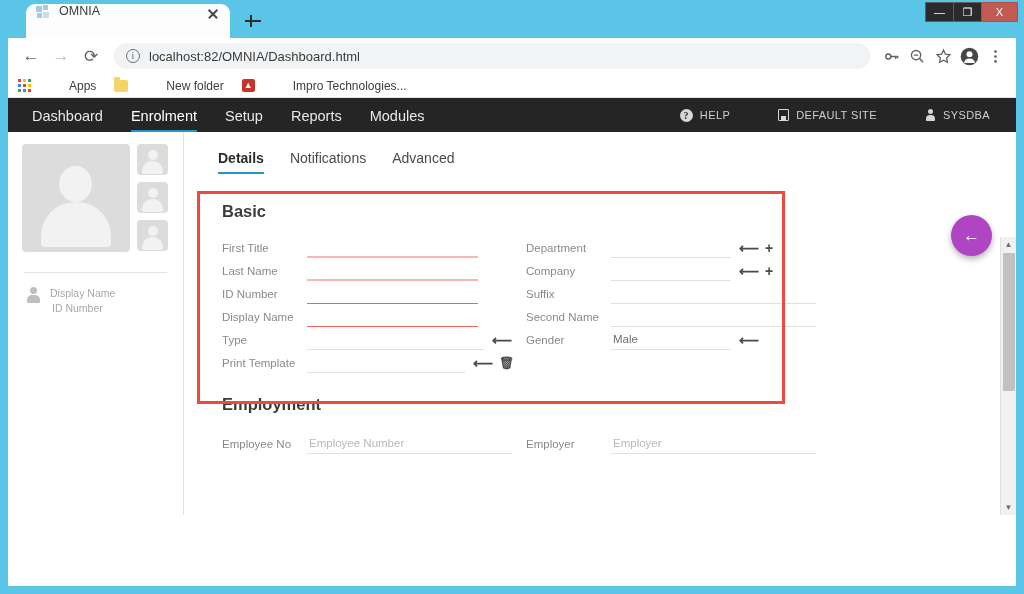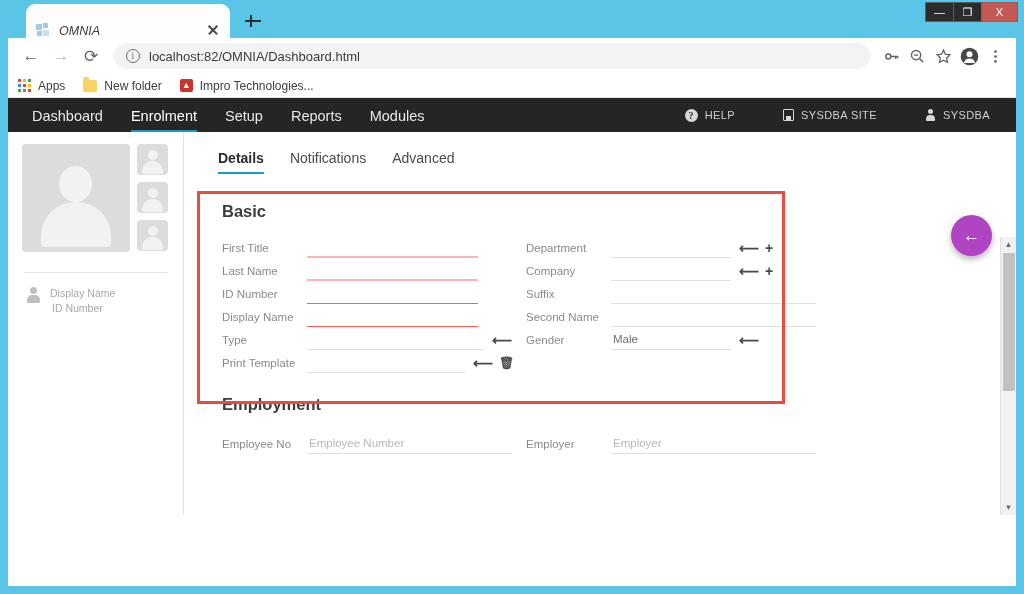--- a/index.html
+++ b/index.html
@@ -18,23 +18,22 @@
 
   
   #tab-strip {
     position: absolute; top: 0; left: 0; width: 1024px; height: 38px;
     background: #5bc5e8;
   }
   #browser-tab {
     position: absolute; left: 26px; top: 4px; width: 204px; height: 34px;
     background: #fdfdfd;
     border-radius: 9px 9px 0 0;
-    display: flex; align-items: flex-end;
+    display: flex; align-items: flex-start;
     padding: 0 8px;
-    font-style: italic;
   }
   #tab-favicon {
     width: 16px; height: 16px; margin-right: 9px; flex: none;
     position: relative; opacity: .85;
   }
   #tab-favicon i {
     position: absolute; background: #8fc4e8; display: block;
   }
   #tab-favicon i.a { left: 2px; top: 2px;  width: 6px; height: 6px; }
   #tab-favicon i.b { left: 9px; top: 1px;  width: 5px; height: 5px; }
@@ -100,21 +99,21 @@
     width: 26px; height: 26px; display: flex; align-items: center;
     justify-content: center; cursor: pointer; color: #5f6368; flex: none;
   }
 
   
   #bookmarks {
     position: absolute; top: 74px; left: 8px; width: 1008px; height: 24px;
     background: #ffffff; display: flex; align-items: center; padding: 0 10px;
     border-bottom: 1px solid #e4e4e4;
   }
-  .bm { display: flex; align-items: center; margin-right: 18px; cursor: pointer; }
+  .bm { display: flex; align-items: center; margin-right: 18px; cursor: pointer; gap: 31px; }
   .bm-label { font-size: 12px; color: #3c4043; margin-left: 7px; white-space: nowrap; }
   #apps-grid {
     width: 13px; height: 13px; display: grid;
     grid-template-columns: repeat(3, 3px); grid-template-rows: repeat(3, 3px);
     gap: 2px; flex: none;
   }
   #apps-grid span { display: block; width: 3px; height: 3px; }
   .folder-icon {
     width: 14px; height: 12px; background: #f6d365; border-radius: 1px 2px 2px 2px;
     position: relative; flex: none;
@@ -447,21 +446,21 @@
         <div class="nav-util">
           <span class="gl">
               <span class="q-circle">?</span>
             </span>
           <span>HELP</span>
         </div>
         <div class="nav-util">
           <span class="gl">
               <span class="save-gl"></span>
             </span>
-          <span>SYSDBA SITE</span>
+          <span>DEFAULT SITE</span>
         </div>
         <div class="nav-util">
           <span class="gl">
               <span class="person-gl"></span>
             </span>
           <span>SYSDBA</span>
         </div>
       </div>
     </div>
 

